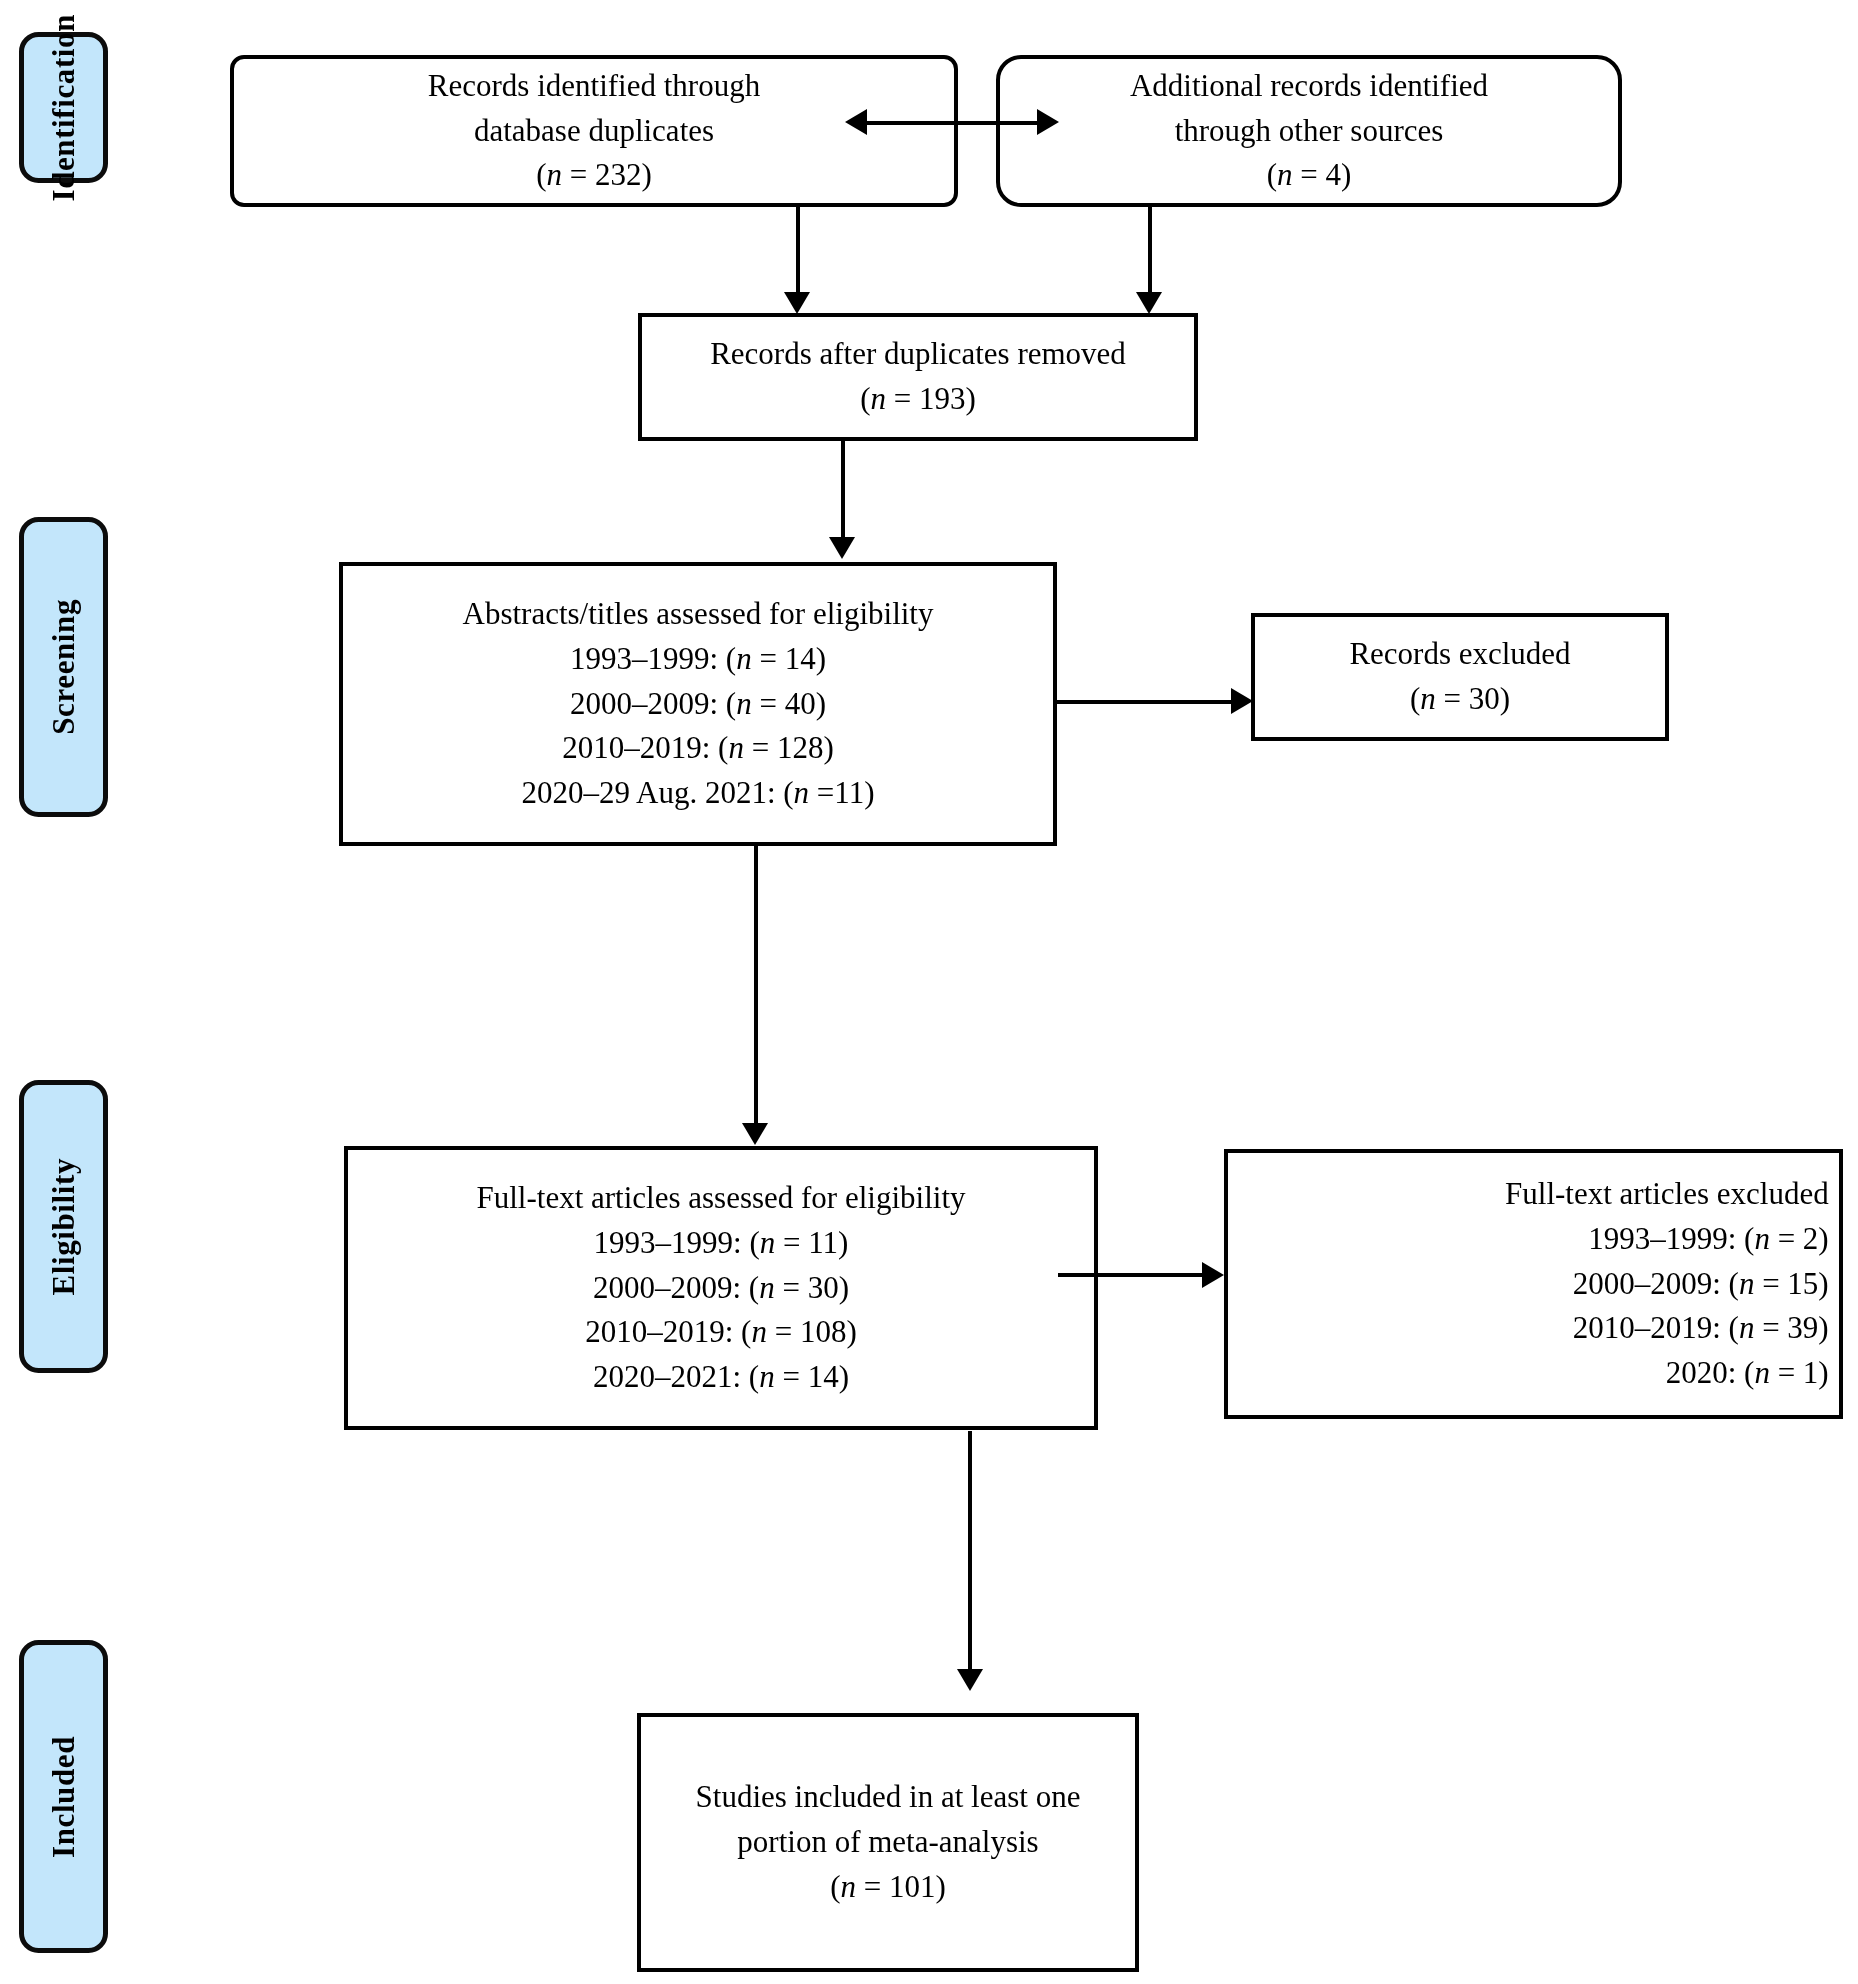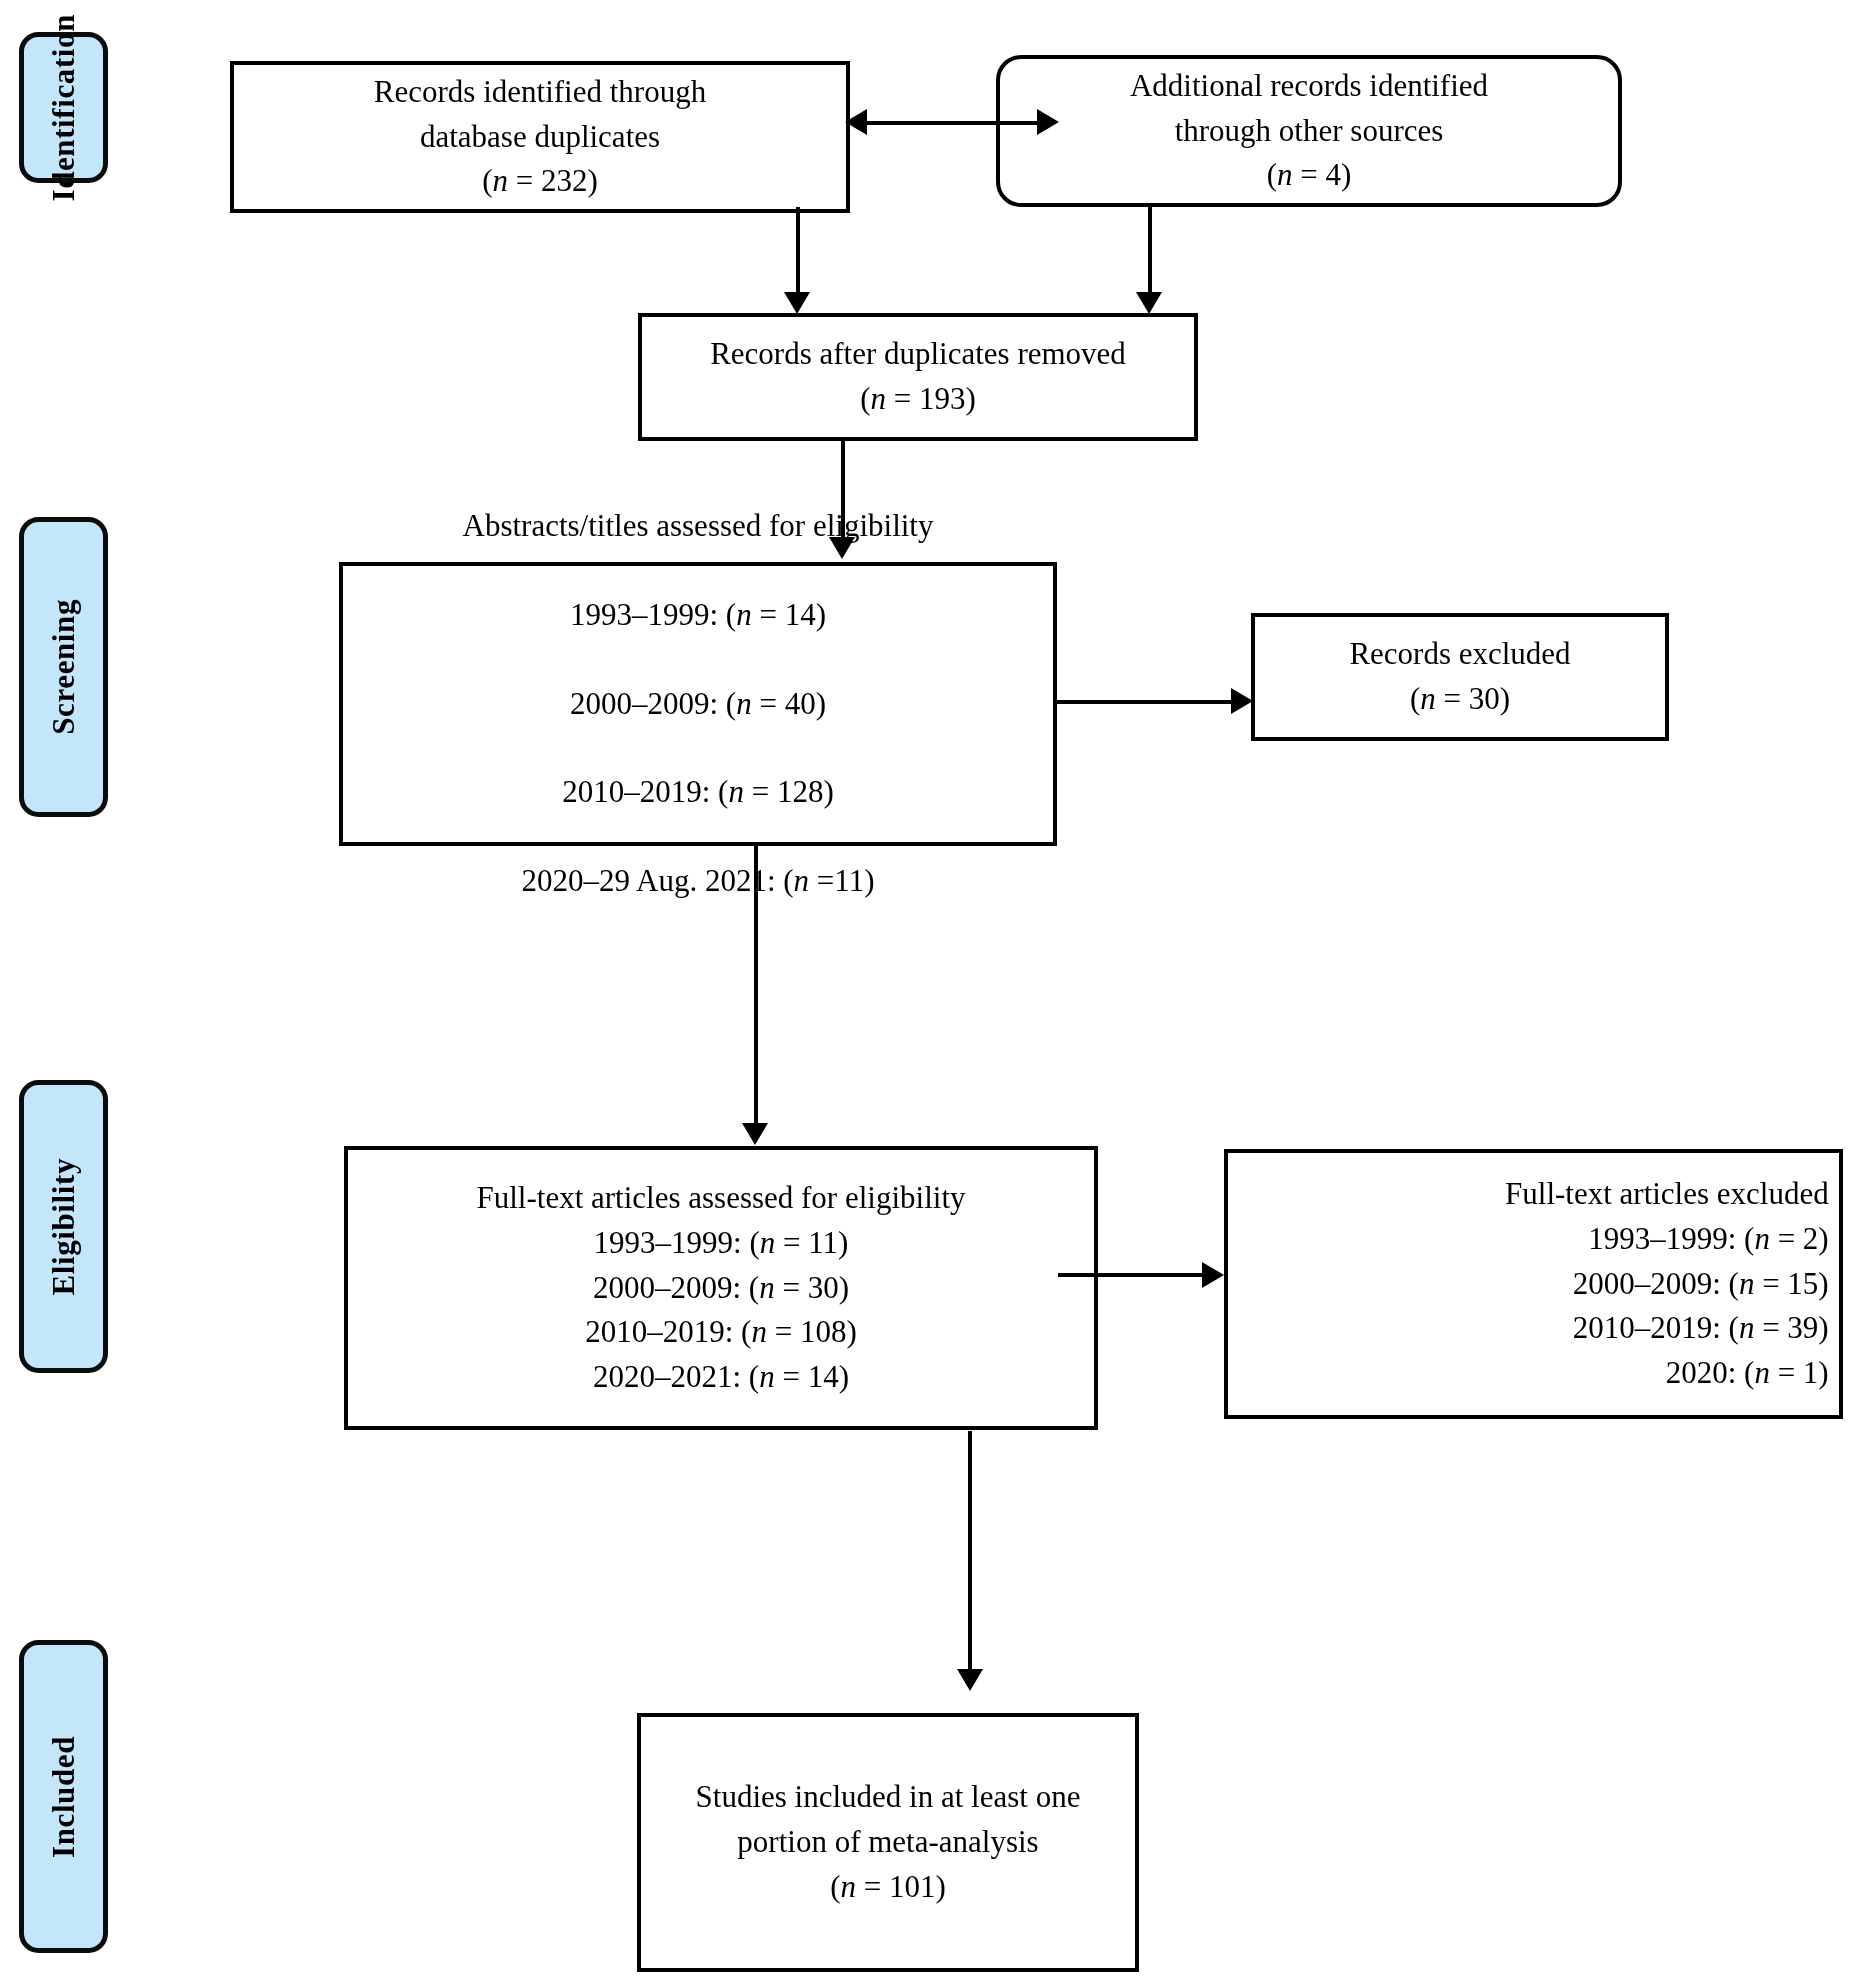--- a/index.html
+++ b/index.html
@@ -49,21 +49,21 @@
   </div>
 
   <div class="stage-tab" style="left:19px;top:1080px;width:89px;height:293px;">
     <span class="stage-label">Eligibility</span>
   </div>
 
   <div class="stage-tab" style="left:19px;top:1640px;width:89px;height:313px;">
     <span class="stage-label">Included</span>
   </div>
 
-  <div class="flow-box" style="left:230px;top:61px;width:620px;height:152px;">
+  <div class="flow-box" style="left:230px;top:55px;width:728px;height:152px;border-radius:14px;">
     <div class="line">Records identified through</div>
     <div class="line">database duplicates</div>
     <div class="line">(<em>n</em> = 232)</div>
   </div>
 
   <div class="flow-box" style="left:996px;top:55px;width:626px;height:152px;border-radius:25px;">
     <div class="line">Additional records identified</div>
     <div class="line">through other sources</div>
     <div class="line">(<em>n</em> = 4)</div>
   </div>
@@ -79,21 +79,21 @@
   <div class="arrow-down" style="left:1136px;top:292px;"></div>
 
   <div class="flow-box" style="left:638px;top:313px;width:560px;height:128px;">
     <div class="line">Records after duplicates removed</div>
     <div class="line">(<em>n</em> = 193)</div>
   </div>
 
   <div class="v-line" style="left:841px;top:441px;height:101px;"></div>
   <div class="arrow-down" style="left:829px;top:537px;"></div>
 
-  <div class="flow-box" style="left:339px;top:562px;width:718px;height:284px;gap:44px;">
+  <div class="flow-box" style="left:339px;top:562px;width:718px;height:284px;">
     <div class="line">Abstracts/titles assessed for eligibility</div>
     <div class="line">1993–1999: (<em>n</em> = 14)</div>
     <div class="line">2000–2009: (<em>n</em> = 40)</div>
     <div class="line">2010–2019: (<em>n</em> = 128)</div>
     <div class="line">2020–29 Aug. 2021: (<em>n</em> =11)</div>
   </div>
 
   <div class="h-line" style="left:1057px;top:700px;width:178px;"></div>
   <div class="arrow-right" style="left:1231px;top:688px;"></div>
 

